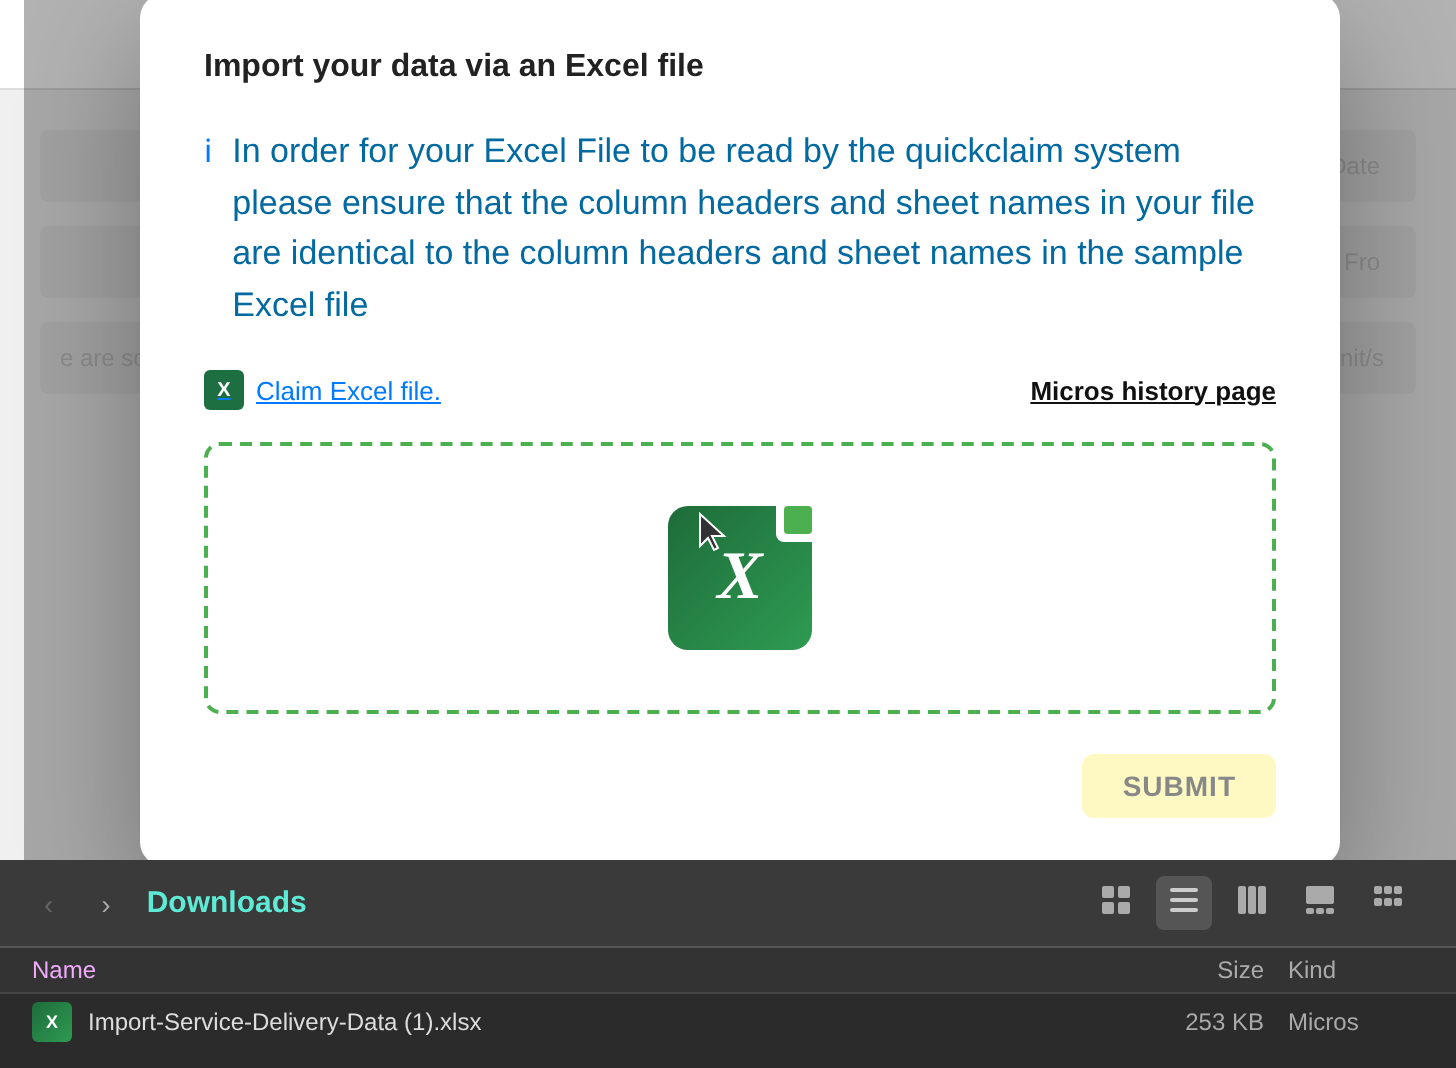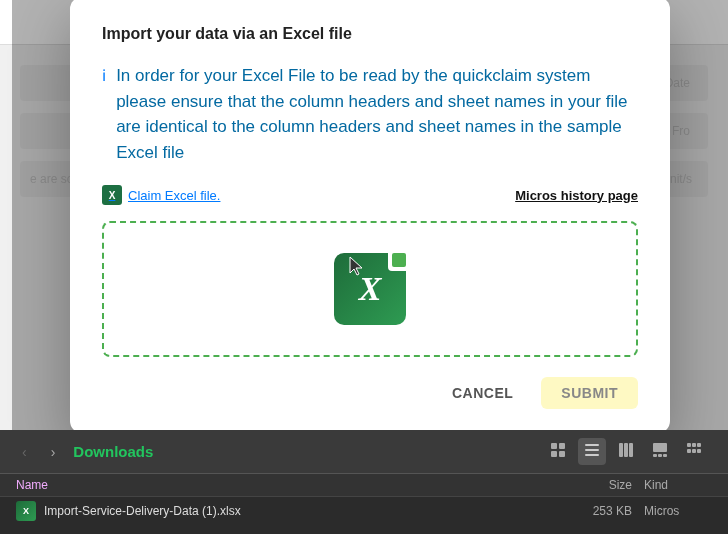--- a/index.html
+++ b/index.html
@@ -264,21 +264,21 @@
       border: none;
       padding: 4px 6px;
     }
 
     .nav-arrow.disabled {
       color: #666;
       cursor: default;
     }
 
     .downloads-title {
-      color: #22c55e;
+      color: #5eead4;
       font-size: 15px;
       font-weight: 600;
       flex: 1;
     }
 
     .view-buttons {
       display: flex;
       gap: 6px;
     }
 
@@ -422,21 +422,20 @@
         </div>
       </div>
 
       <svg style="position:absolute;left:278px;top:258px;" width="18" height="22" viewBox="0 0 18 22">
         <path d="M2 2 L2 18 L6 14 L9 20 L11 19 L8 13 L14 13 Z" fill="#333" stroke="white" stroke-width="1"></path>
       </svg>
 
     </div>
 
     <div class="modal-footer">
-      <button class="btn-cancel">CANCEL</button>
       <button class="btn-submit">SUBMIT</button>
     </div>
   </div>
 </div>
 
 <div class="downloads-bar">
   <div class="downloads-header">
     <button class="nav-arrow disabled">‹</button>
     <button class="nav-arrow">›</button>
     <span class="downloads-title">Downloads</span>

